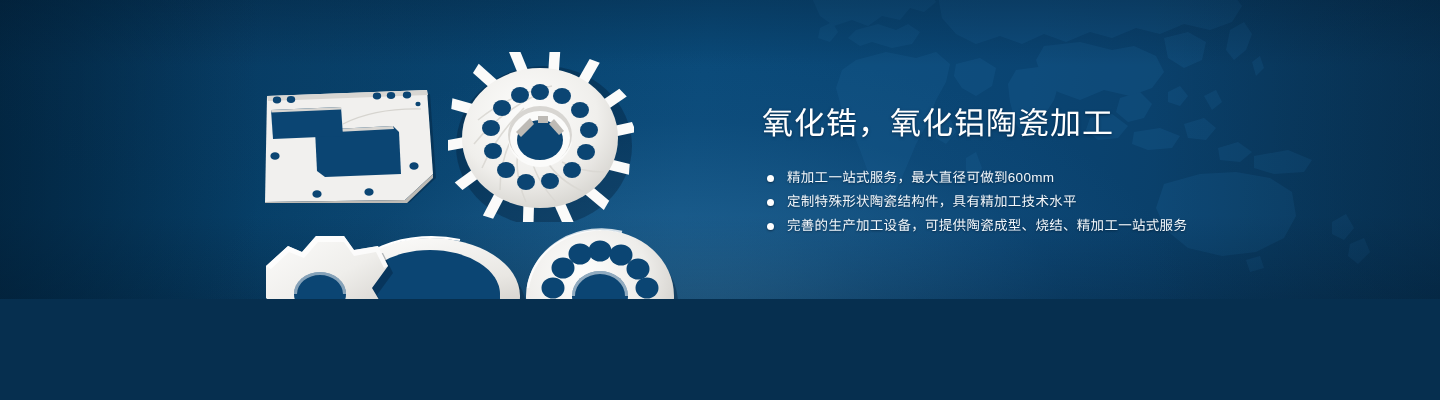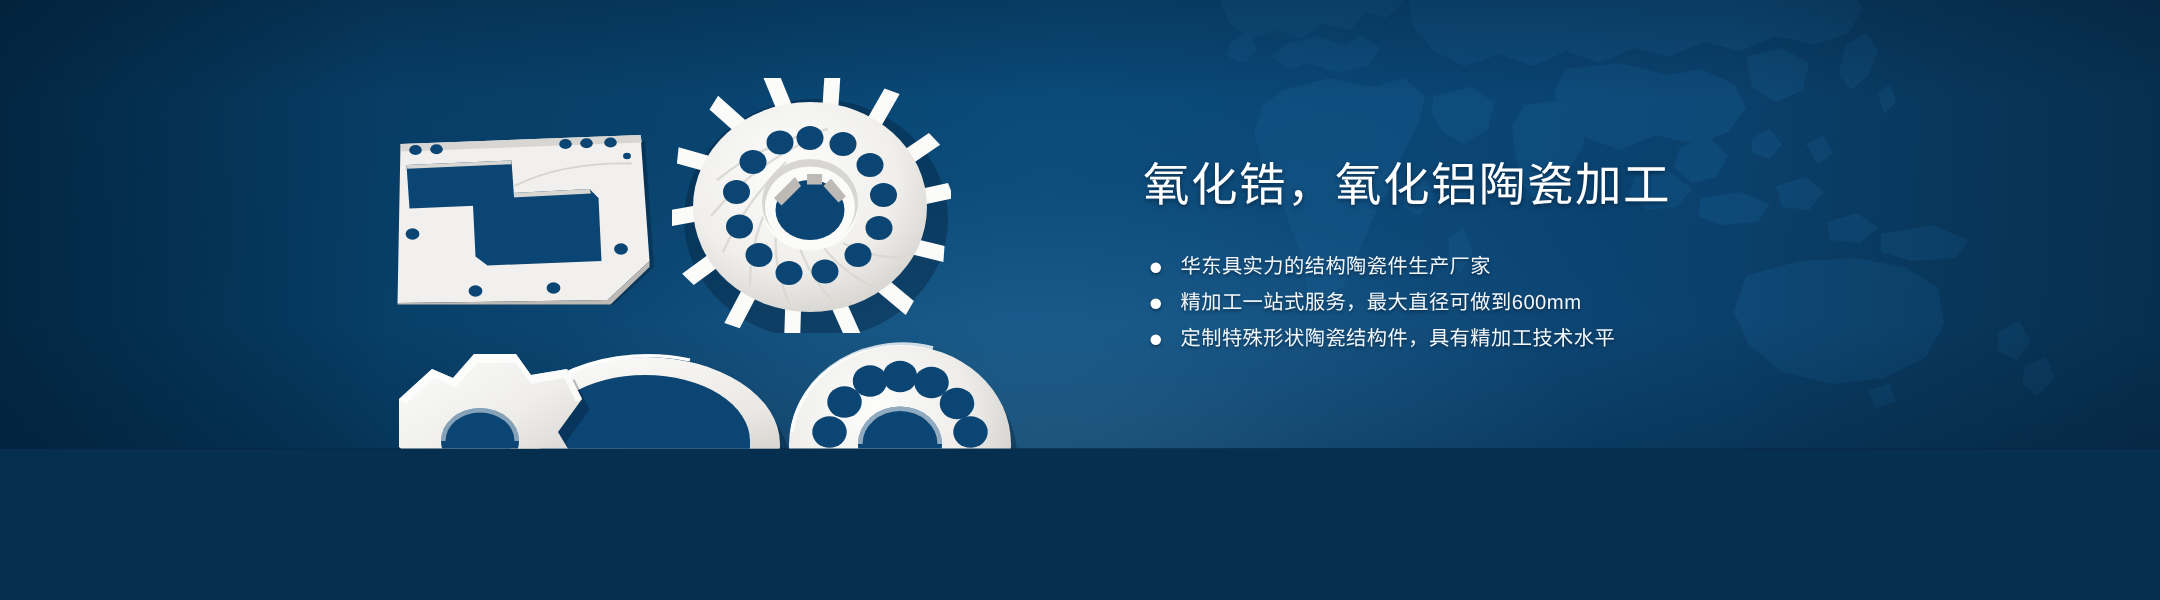--- a/index.html
+++ b/index.html
@@ -4,21 +4,21 @@
 <title>Ceramic Banner</title>
 <style>
   html,body{margin:0;padding:0;}
   body{
     width:1440px;height:400px;overflow:hidden;
     background:#062f4f;
     font-family:"Liberation Sans","DejaVu Sans",sans-serif;
   }
   .banner{
     position:relative;width:1440px;height:299px;overflow:hidden;
-    background:#0f172a;
+    background:#4c1d95;
   }
   
   .bg-base{
     position:absolute;inset:0;
     background:
       linear-gradient(100deg,#03355a 0%,#074069 22%,#0a4a79 48%,#0b4group 0%,#0a4472 70%,#0a3d65 88%,#09395f 100%);
     background:linear-gradient(100deg,#03355a 0%,#074069 22%,#0a4a79 48%,#0a4472 70%,#0a3d65 88%,#09395f 100%);
   }
   .bg-glow{
     position:absolute;inset:0;
@@ -344,26 +344,26 @@
       </g>
     </svg>
 
   </div>
 
   <div class="content">
     <h1 class="title">氧化锆，氧化铝陶瓷加工</h1>
     <ul class="bullets">
       <li class="bullet">
         <span class="dot"></span>
-        <span class="bullet-text">华东具实力的结构陶瓷件生产厂家</span>
-      </li>
-      <li class="bullet">
-        <span class="dot"></span>
         <span class="bullet-text">精加工一站式服务，最大直径可做到600mm</span>
       </li>
       <li class="bullet">
         <span class="dot"></span>
         <span class="bullet-text">定制特殊形状陶瓷结构件，具有精加工技术水平</span>
       </li>
+      <li class="bullet">
+        <span class="dot"></span>
+        <span class="bullet-text">完善的生产加工设备，可提供陶瓷成型、烧结、精加工一站式服务</span>
+      </li>
     </ul>
   </div>
 
 </div>
 
 </body></html>

